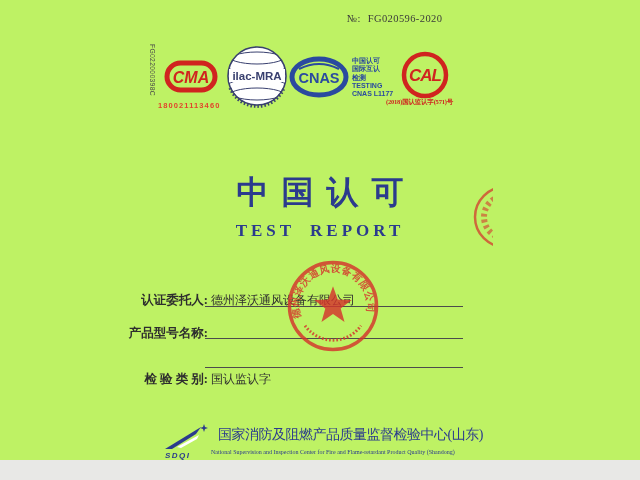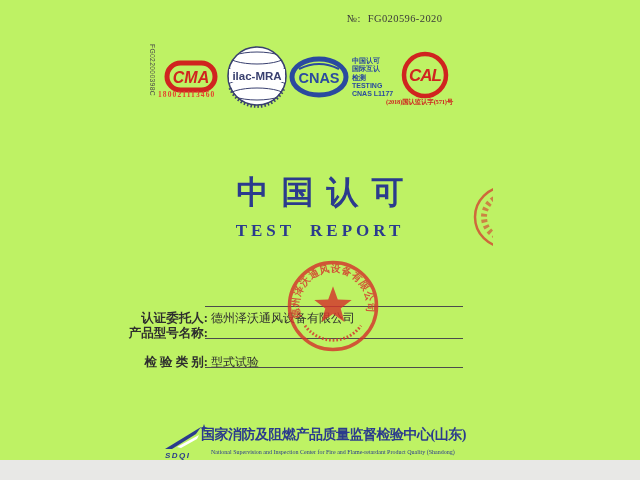--- a/index.html
+++ b/index.html
@@ -12,49 +12,49 @@
   .serial{position:absolute;left:347px;top:13px;font-size:10.5px;color:#3a3a3a;letter-spacing:.4px;}
   .serial .no{margin-right:7px;}
   .side-code{
     position:absolute;left:149px;top:44px;height:58px;
     writing-mode:vertical-rl;font-size:6.8px;color:#4a4a4a;letter-spacing:.3px;
     font-family:"Liberation Sans",sans-serif;
   }
   
   .logo{position:absolute;}
   #cma-logo{left:163px;top:57px;}
-  #cma-number{position:absolute;left:158px;top:90px;width:70px;font-size:7.5px;color:#e2442c;
-    letter-spacing:1.1px;font-weight:bold;font-family:Liberation Serif, serif;}
+  #cma-number{position:absolute;left:158px;top:101px;width:70px;font-size:7.5px;color:#e2442c;
+    letter-spacing:1.1px;font-weight:bold;font-family:Liberation Sans, sans-serif;}
   #ilac-logo{left:226px;top:43px;}
   #cnas-logo{left:289px;top:56px;}
   #cnas-text{position:absolute;left:352px;top:57px;font-size:7px;line-height:8.3px;
     color:#2a4a9f;font-weight:bold;font-family:"Liberation Sans",sans-serif;}
   #cal-logo{left:399px;top:50px;}
   #cal-caption{position:absolute;left:386px;top:98px;font-size:6.5px;color:#d0241f;
     letter-spacing:-.2px;font-weight:bold;}
   
   .title-cn{position:absolute;left:160px;top:171px;width:320px;text-align:center;
     font-size:32px;font-weight:bold;color:#2b3b8d;letter-spacing:13px;text-indent:13px;}
   .title-en{position:absolute;left:160px;top:221px;width:320px;text-align:center;
     font-size:17px;font-weight:bold;color:#2b3b8d;letter-spacing:4px;word-spacing:7px;}
   
   .field-label{position:absolute;left:118px;width:90px;text-align:right;
     font-size:12.5px;font-weight:600;color:#2e2e2e;}
   .field-value{position:absolute;left:211px;font-size:12px;color:#2e2e2e;}
-  #f0-label,#f0-value{top:310px;text-align:right;}
+  #f0-label,#f0-value{top:292px;text-align:right;}
   #f1-label,#f1-value{top:325px;}
-  #f2-label,#f2-value{top:354px;}
+  #f2-label,#f2-value{top:371px;}
   .u{position:absolute;left:205px;width:258px;height:0;border-bottom:1.5px solid #4c4c4c;}
   #u0{top:306px;} #u1{top:338px;} #u2{top:367px;}
   
   #company-seal{position:absolute;left:286px;top:259px;opacity:.82;}
   #edge-seal{position:absolute;left:471px;top:184px;opacity:.72;}
   
   #footer-logo{left:163px;top:422px;}
-  #footer-cn{position:absolute;left:201px;top:426px;font-size:14px;font-weight:bold;
+  #footer-cn{position:absolute;left:218px;top:426px;font-size:14px;font-weight:normal;
     color:#2b3b8d;letter-spacing:-.5px;}
   #footer-en{position:absolute;left:211px;top:449px;font-size:6px;color:#2b3b8d;letter-spacing:0;}
 </style>
 </head>
 <body>
 
 <div id="paper">
 
   <div class="serial">
     <span class="no">№:</span><span>FG020596-2020</span>
@@ -109,21 +109,21 @@
   <div class="title-en">TEST REPORT</div>
 
   <div class="field-label" id="f0-label">认证委托人:</div>
   <div class="field-value" id="f0-value">德州泽沃通风设备有限公司</div>
   <div class="u" id="u0"></div>
 
   <div class="field-label" id="f1-label">产品型号名称:</div>
   <div class="u" id="u1"></div>
 
   <div class="field-label" id="f2-label">检 验 类 别:</div>
-  <div class="field-value" id="f2-value">型式试验</div>
+  <div class="field-value" id="f2-value">国认监认字</div>
   <div class="u" id="u2"></div>
 
   <svg id="company-seal" width="94" height="94" viewBox="0 0 110 110">
     <defs>
       <path id="sealArc" d="M 17.4,68.7 A 40,40 0 1 1 92.6,68.7" fill="none"></path>
     </defs>
     <circle cx="55" cy="55" r="51" fill="none" stroke="#d5342c" stroke-width="4"></circle>
     <text font-size="11.5" font-weight="bold" fill="#d5342c" letter-spacing="0.8" font-family="Liberation Sans, sans-serif">
       <textPath href="#sealArc">德州泽沃通风设备有限公司</textPath>
     </text>

